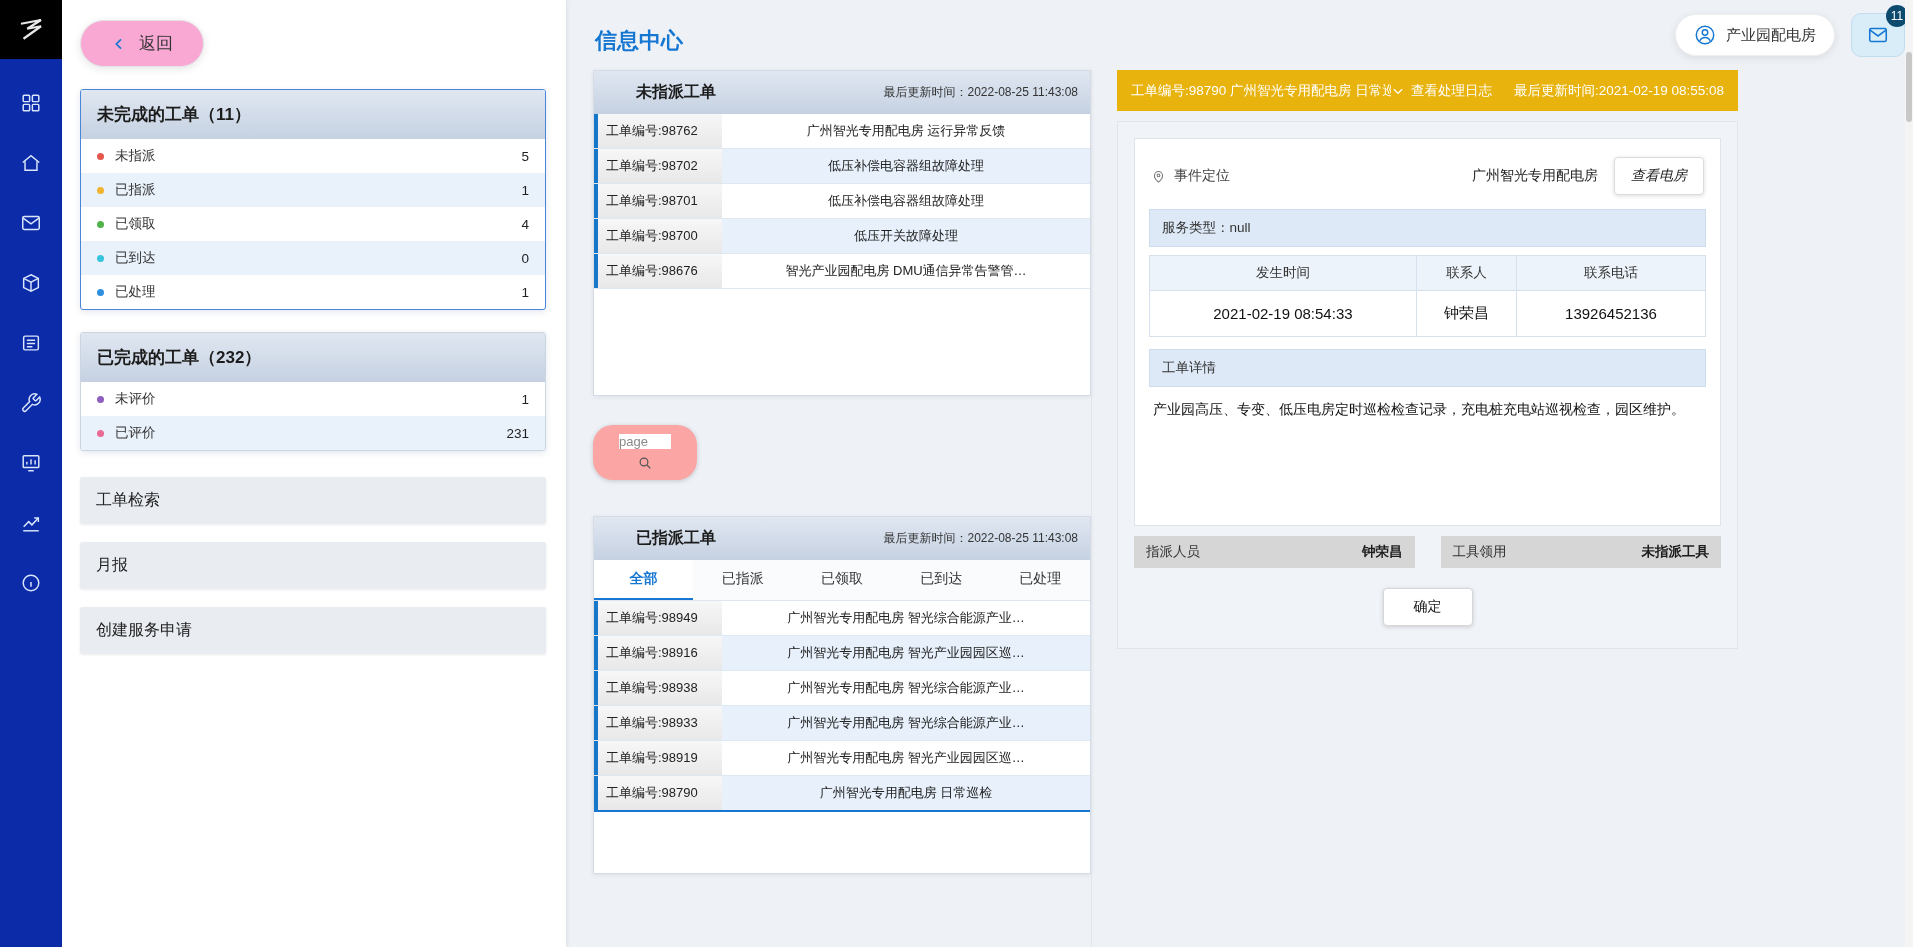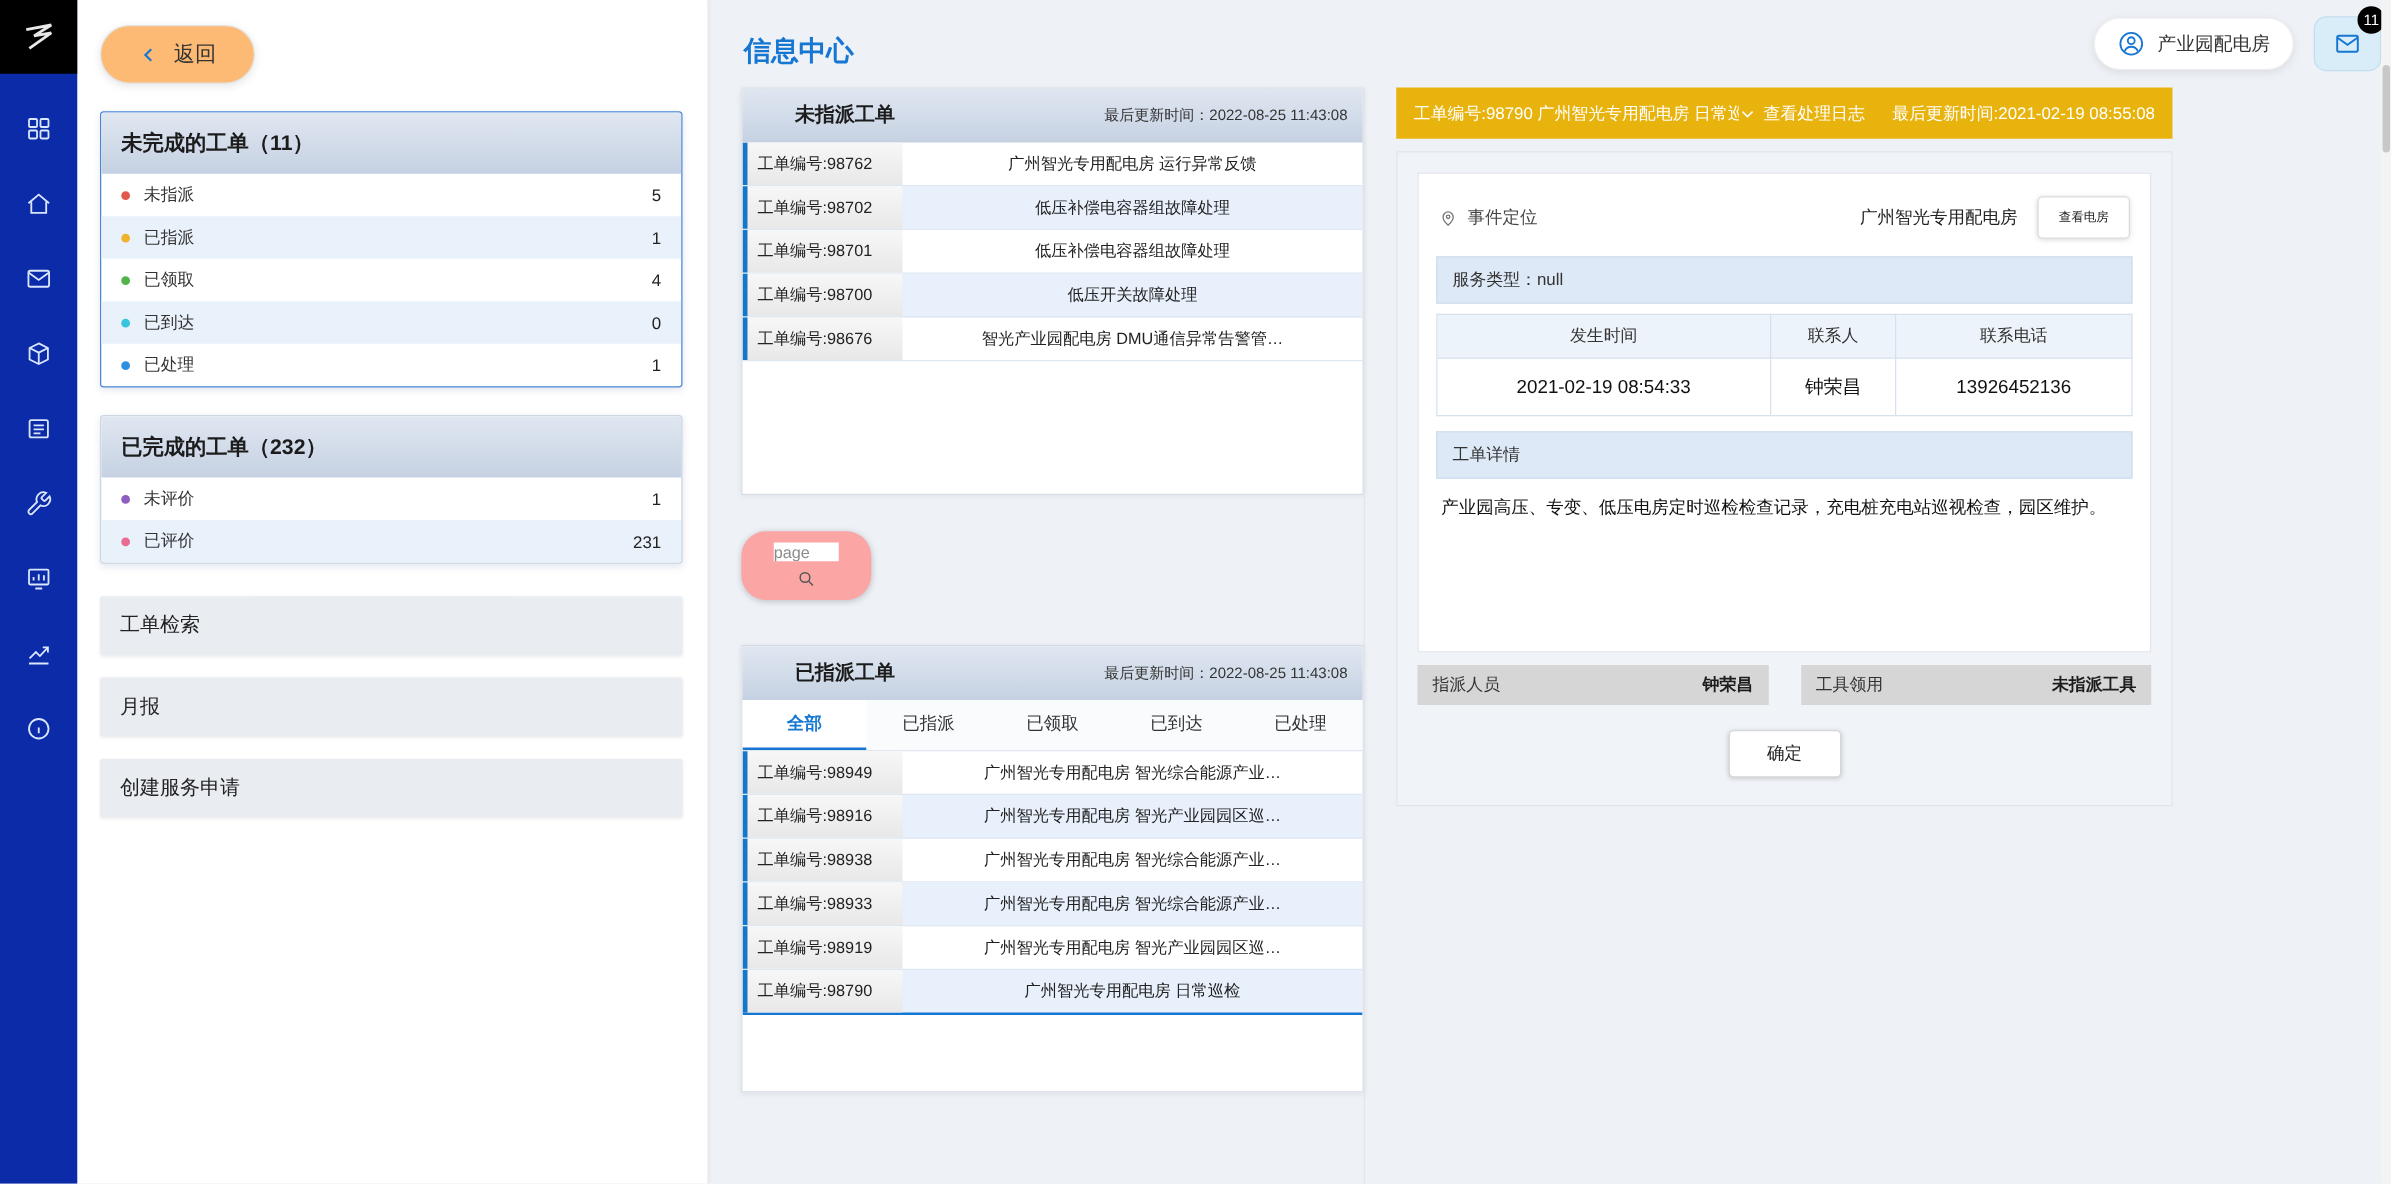--- a/index.html
+++ b/index.html
@@ -13,21 +13,21 @@
   
   .rail { width:62px; background:#0c2ba8; flex-shrink:0; display:flex; flex-direction:column; align-items:center; }
   .rail-logo { width:62px; height:59px; background:#000; display:flex; align-items:center; justify-content:center; }
   .rail-icons { display:flex; flex-direction:column; gap:36px; margin-top:32px; color:#d9e6fb; }
   .rail-icon { width:24px; height:24px; display:flex; align-items:center; justify-content:center; cursor:pointer; }
   .rail-icon svg { width:22px; height:22px; }
 
   
   .sidebar { width:505px; background:#fff; border-right:1px solid #e2e5ea; box-shadow:1px 0 4px rgba(0,0,0,.05);
              padding:20px 20px 0 18px; flex-shrink:0; }
-  .back-btn { display:inline-flex; align-items:center; gap:12px; padding:11px 30px; background:#fdba74;
+  .back-btn { display:inline-flex; align-items:center; gap:12px; padding:11px 30px; background:#f9a8d4;
               border:1px solid #e4e4e4; border-radius:26px; box-shadow:0 2px 8px rgba(0,0,0,.10);
               font-size:17px; color:#333; cursor:pointer; }
   .back-btn svg { width:16px; height:16px; }
 
   .side-panel { margin-top:22px; border:1px solid #ccd4e0; border-radius:3px; overflow:hidden;
                 box-shadow:0 2px 6px rgba(70,95,140,.15); background:#fff; }
   .side-panel.hl { border:1px solid #4a86d8; }
   .side-panel-header { background:linear-gradient(#e0e7f1,#c5d1e2); padding:13px 16px; font-size:17px; font-weight:bold; color:#1c1c1c; }
   .side-item { display:flex; align-items:center; padding:8px 16px; font-size:13.5px; color:#333; cursor:pointer; }
   .side-items .side-item:nth-child(even) { background:#e9f1fb; }
@@ -82,23 +82,23 @@
   .detail-log svg { width:14px; height:14px; }
   .detail-bar-updated { white-space:nowrap; }
 
   .detail-panel { margin-top:10px; background:#f0f3f8; border:1px solid #e2e6ec; padding:16px; }
   .card { background:#fff; border:1px solid #dfe4ec; padding:14px; }
   .loc-row { display:flex; align-items:center; padding:4px 2px 14px; }
   .loc-label { display:flex; align-items:center; gap:8px; font-size:14px; color:#444; }
   .loc-label svg { width:15px; height:15px; color:#777; }
   .loc-right { margin-left:auto; display:flex; align-items:center; gap:16px; }
   .loc-value { font-size:14px; color:#222; }
-  .view-room-btn { background:#fff; border:1px solid #dcdcdc; border-radius:4px; padding:9px 16px; font-size:10px;
+  .view-room-btn { background:#fff; border:1px solid #dcdcdc; border-radius:4px; padding:9px 16px; font-size:14px;
                    box-shadow:0 1px 4px rgba(0,0,0,.14); cursor:pointer; color:#222;
-                   font-family:"Liberation Sans","DejaVu Sans",sans-serif; }
+                   font-family:"Liberation Sans","DejaVu Sans",sans-serif;font-style:italic; }
   .blue-bar { background:#dde9f6; border:1px solid #cdddee; padding:9px 12px; font-size:13.5px; color:#333; }
   .contact-table { width:100%; border-collapse:collapse; margin-top:8px; }
   .contact-table th, .contact-table td { border:1px solid #d7e1ee; text-align:center; }
   .contact-table th { background:#edf3fa; font-weight:normal; padding:8px 6px; font-size:13.5px; color:#333; }
   .contact-table td { padding:13px 6px; font-size:15px; color:#111; background:#fff; }
   .col-time { width:48%; } .col-name { width:18%; } .col-phone { width:34%; }
   .details-label { margin-top:12px; }
   .details-text { padding:12px 4px; font-size:14px; color:#111; min-height:124px; line-height:1.5; }
 
   .meta-row { display:flex; gap:26px; margin-top:10px; }
@@ -112,21 +112,21 @@
 
   
   .top-controls { position:absolute; top:13px; right:8px; display:flex; align-items:center; gap:16px; }
   .user-pill { background:#fff; border:1px solid #efefef; border-radius:26px; padding:9px 18px;
                display:flex; align-items:center; gap:10px; box-shadow:0 2px 8px rgba(0,0,0,.09);
                font-size:15px; color:#333; cursor:pointer; }
   .user-pill svg { width:22px; height:22px; color:#1677d2; }
   .mail-btn { position:relative; width:54px; height:44px; background:#d9edf9; border:1px solid #c2ddef;
               border-radius:10px; display:flex; align-items:center; justify-content:center; cursor:pointer; }
   .mail-btn svg { width:22px; height:22px; color:#1677d2; }
-  .badge { position:absolute; top:-9px; right:-4px; background:#000000; color:#fff; border-radius:50%;
+  .badge { position:absolute; top:-9px; right:-4px; background:#0c4a6e; color:#fff; border-radius:50%;
            min-width:22px; height:22px; display:flex; align-items:center; justify-content:center;
            font-size:12px; padding:0 3px; }
 
   
   .scrollbar { position:absolute; right:0; top:0; width:8px; height:100%; background:#f4f4f4; }
   .scroll-thumb { position:absolute; left:1px; top:52px; width:6px; height:70px; background:#c8c8c8; border-radius:3px; cursor:pointer; }
 </style>
 </head>
 <body>
 

